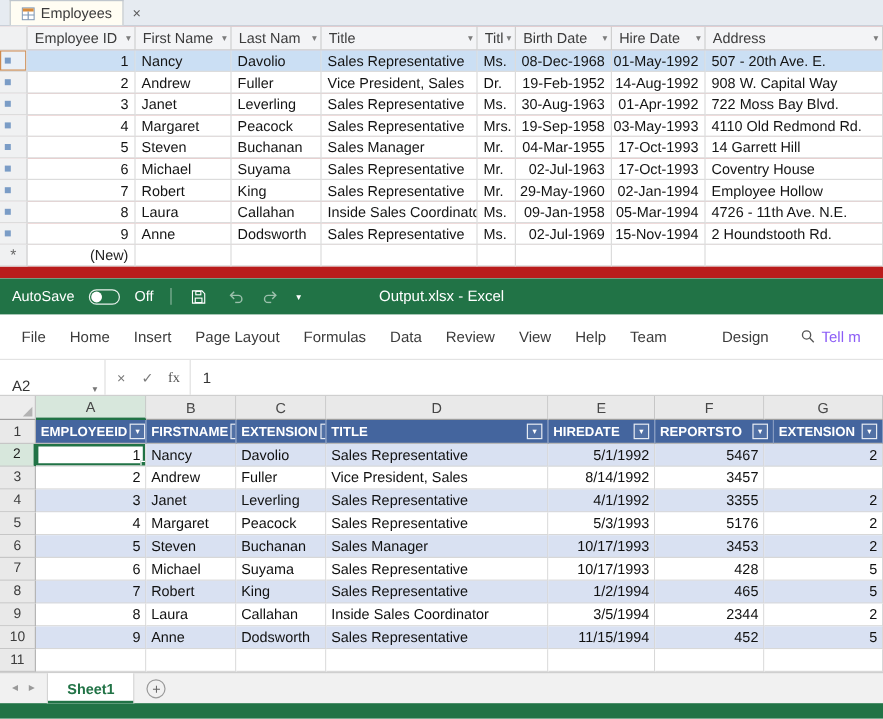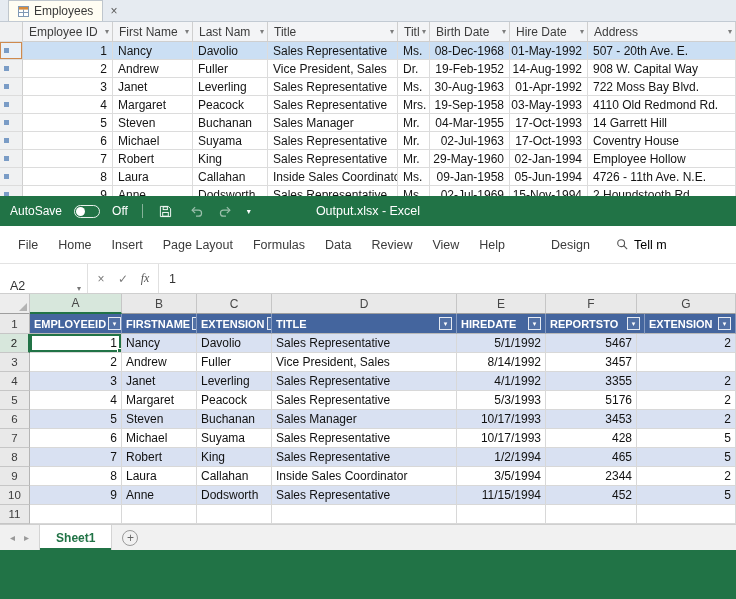--- a/index.html
+++ b/index.html
@@ -1,21 +1,21 @@
 <!DOCTYPE html>
 <html><head>
 <meta charset="utf-8">
 <style>
   *{margin:0;padding:0;box-sizing:border-box}
   html,body{width:736px;height:599px;overflow:hidden}
   body{font-family:"Liberation Sans","DejaVu Sans",sans-serif;background:#fff}
   .screen{width:736px;height:599px;display:flex;flex-direction:column;overflow:hidden}
 
   
-  .access{height:196px;flex:none;background:#1d4ed8}
+  .access{height:232px;flex:none;background:#b91c1c}
   .atabbar{height:22px;background:#e6ebf1;border-bottom:1px solid #c2cad3;display:flex;align-items:flex-end;padding-left:8px}
   .atab{height:21px;background:#fffdf3;border:1px solid #bfc6cd;border-bottom:none;display:flex;align-items:center;gap:5px;padding:0 9px;font-size:12px;color:#3a3a3a;cursor:default}
   .aclose{align-self:center;margin-left:7px;font-size:12px;color:#5a5a5a;line-height:1}
   .aheader{display:flex;height:20px;background:#f3f4f6;font-size:12px;color:#3c3c3c}
   .ahcell{display:flex;align-items:center;justify-content:space-between;gap:2px;padding:0 3px 0 6px;border-right:1px solid #cfcfcf;border-bottom:1px solid #cfcfcf;overflow:hidden;white-space:nowrap}
   .ahcaret{font-size:8px;color:#7c7c7c;flex:none}
   .asel{width:23px;flex:none;background:#f0f1f2;border-right:1px solid #cfcfcf;border-bottom:1px solid #dcdcdc;display:flex;align-items:center}
   .ac0{width:90px}.ac1{width:80px}.ac2{width:75px}.ac3{width:130px}.ac4{width:32px}.ac5{width:80px}.ac6{width:78px}.ac7{width:148px}
   .arow{display:flex;height:18px;font-size:12px;color:#141414;background:#fff}
   .acell{border-right:1px solid #dcdcdc;border-bottom:1px solid #dcdcdc;padding:0 5px;display:flex;align-items:center;overflow:hidden;white-space:nowrap}
@@ -34,28 +34,28 @@
   .toggle{width:26px;height:13px;border:1px solid rgba(255,255,255,.9);border-radius:7px;position:relative;flex:none}
   .knob{position:absolute;left:1px;top:1px;width:9px;height:9px;border-radius:50%;background:#fff}
   .qsep{width:1px;height:14px;background:rgba(255,255,255,.45);margin:0 2px}
   .qicon{display:flex;align-items:center;justify-content:center;width:18px;height:18px}
   .dim{opacity:.55}
   .wcaret{font-size:8px;color:#fff}
 
   .ribbon{height:38px;flex:none;background:#fff;border-bottom:1px solid #e3e3e3;display:flex;align-items:center;padding-left:8px;font-size:12.5px;color:#3b3b3b;overflow:hidden;white-space:nowrap}
   .rtab{padding:0 10px;height:100%;display:flex;align-items:center;cursor:default}
   .rtab.ctx{margin-left:26px}
-  .tellme{margin-left:16px;display:flex;gap:6px;color:#000000}
+  .tellme{margin-left:16px;display:flex;gap:6px;color:#8b5cf6}
 
   .fbar{height:30px;flex:none;display:flex;align-items:stretch;background:#fff;border-bottom:1px solid #cfcfcf;font-size:12.5px;color:#333}
   .namebox{width:88px;flex:none;display:flex;align-items:flex-end;padding-left:10px;border-right:1px solid #e0e0e0;position:relative}
   .nbcaret{position:absolute;right:6px;font-size:8px;color:#777}
   .fbtns{display:flex;align-items:center;border-right:1px solid #e0e0e0;padding:0 2px}
   .fbtn{width:22px;display:flex;align-items:center;justify-content:center;color:#7a7a7a;font-size:12px}
-  .fxi{font-style:italic;font-family:"Liberation Serif","DejaVu Serif",serif;color:#555}
+  .fxi{font-family:"Liberation Serif","DejaVu Serif",serif;color:#555}
   .fvalue{display:flex;align-items:center;padding-left:10px;flex:1}
 
   .collet{display:flex;height:20px;flex:none;font-size:12px;color:#474747}
   .chcell{display:flex;align-items:center;justify-content:center;background:#e9e9e9;border-right:1px solid #c6c6c6;border-bottom:1px solid #9e9e9e;flex:none}
   .corner{width:30px;position:relative;background:#ededed}
   .tri{position:absolute;right:2px;bottom:2px;width:0;height:0;border-left:8px solid transparent;border-bottom:8px solid #b3b3b3}
   .chcell.hl{background:#d7e7dc;border-bottom:2px solid #217346}
 
   .erow{display:flex;height:19px;font-size:12px;color:#111}
   .ecell{border-right:1px solid #d8d8d8;border-bottom:1px solid #d8d8d8;padding:0 4px;display:flex;align-items:center;overflow:hidden;white-space:nowrap;background:#fff;position:relative}
@@ -225,21 +225,21 @@
         <div class="arow">
           <div class="asel">
             <span class="sq"></span>
           </div>
           <div class="acell ac0 r">8</div>
           <div class="acell ac1 l">Laura</div>
           <div class="acell ac2 l">Callahan</div>
           <div class="acell ac3 l">Inside Sales Coordinato</div>
           <div class="acell ac4 l">Ms.</div>
           <div class="acell ac5 r">09-Jan-1958</div>
-          <div class="acell ac6 r">05-Jun-1994</div>
+          <div class="acell ac6 r">05-Mar-1994</div>
           <div class="acell ac7 l">4726 - 11th Ave. N.E.</div>
         </div>
         <div class="arow">
           <div class="asel">
             <span class="sq"></span>
           </div>
           <div class="acell ac0 r">9</div>
           <div class="acell ac1 l">Anne</div>
           <div class="acell ac2 l">Dodsworth</div>
           <div class="acell ac3 l">Sales Representative</div>
@@ -297,20 +297,21 @@
     <div class="ribbon">
       <div class="rtab">File</div>
       <div class="rtab">Home</div>
       <div class="rtab">Insert</div>
       <div class="rtab">Page Layout</div>
       <div class="rtab">Formulas</div>
       <div class="rtab">Data</div>
       <div class="rtab">Review</div>
       <div class="rtab">View</div>
       <div class="rtab">Help</div>
+      <div class="rtab">Team</div>
       <div class="rtab ctx">Design</div>
       <div class="tellme">
         <svg width="12" height="12" viewBox="0 0 14 14">
             <circle cx="6" cy="6" r="4" fill="none" stroke="#555" stroke-width="1.3"></circle>
             <line x1="9" y1="9" x2="13" y2="13" stroke="#555" stroke-width="1.3"></line>
           </svg>
         <span>Tell m</span>
       </div>
     </div>
 

